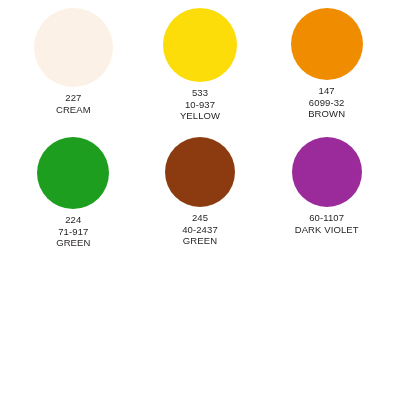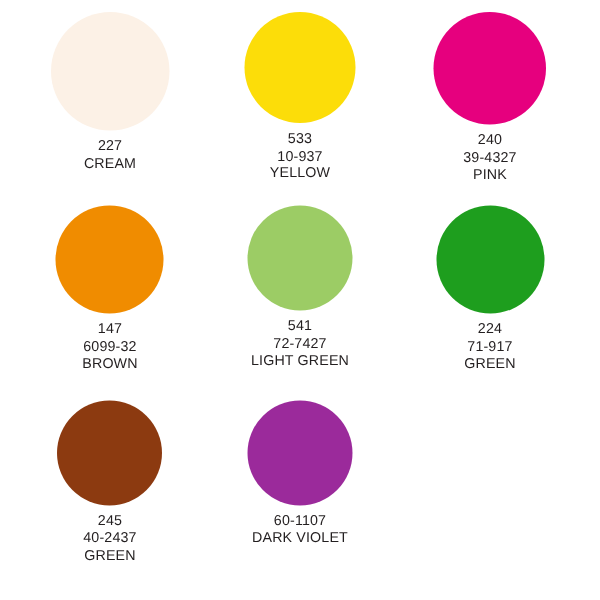--- a/index.html
+++ b/index.html
@@ -64,41 +64,25 @@
     </div>
     <div class="swatch-cell">
       <div class="swatch-disc" style="width: 74px; height: 74px; background: rgb(252, 221, 9);"></div>
       <div class="swatch-caption">
         <span class="caption-line">533</span>
         <span class="caption-line">10-937</span>
         <span class="caption-line">YELLOW</span>
       </div>
     </div>
     <div class="swatch-cell">
-      <div class="swatch-disc" style="width: 75px; height: 75px; background: rgb(230, 0, 126);"></div>
-      <div class="swatch-caption">
-        <span class="caption-line">240</span>
-        <span class="caption-line">39-4327</span>
-        <span class="caption-line">PINK</span>
-      </div>
-    </div>
-    <div class="swatch-cell">
       <div class="swatch-disc" style="width: 72px; height: 72px; background: rgb(240, 140, 0);"></div>
       <div class="swatch-caption">
         <span class="caption-line">147</span>
         <span class="caption-line">6099-32</span>
         <span class="caption-line">BROWN</span>
-      </div>
-    </div>
-    <div class="swatch-cell">
-      <div class="swatch-disc" style="width: 70px; height: 70px; background: rgb(156, 204, 101);"></div>
-      <div class="swatch-caption">
-        <span class="caption-line">541</span>
-        <span class="caption-line">72-7427</span>
-        <span class="caption-line">LIGHT GREEN</span>
       </div>
     </div>
     <div class="swatch-cell">
       <div class="swatch-disc" style="width: 72px; height: 72px; background: rgb(30, 158, 30);"></div>
       <div class="swatch-caption">
         <span class="caption-line">224</span>
         <span class="caption-line">71-917</span>
         <span class="caption-line">GREEN</span>
       </div>
     </div>

